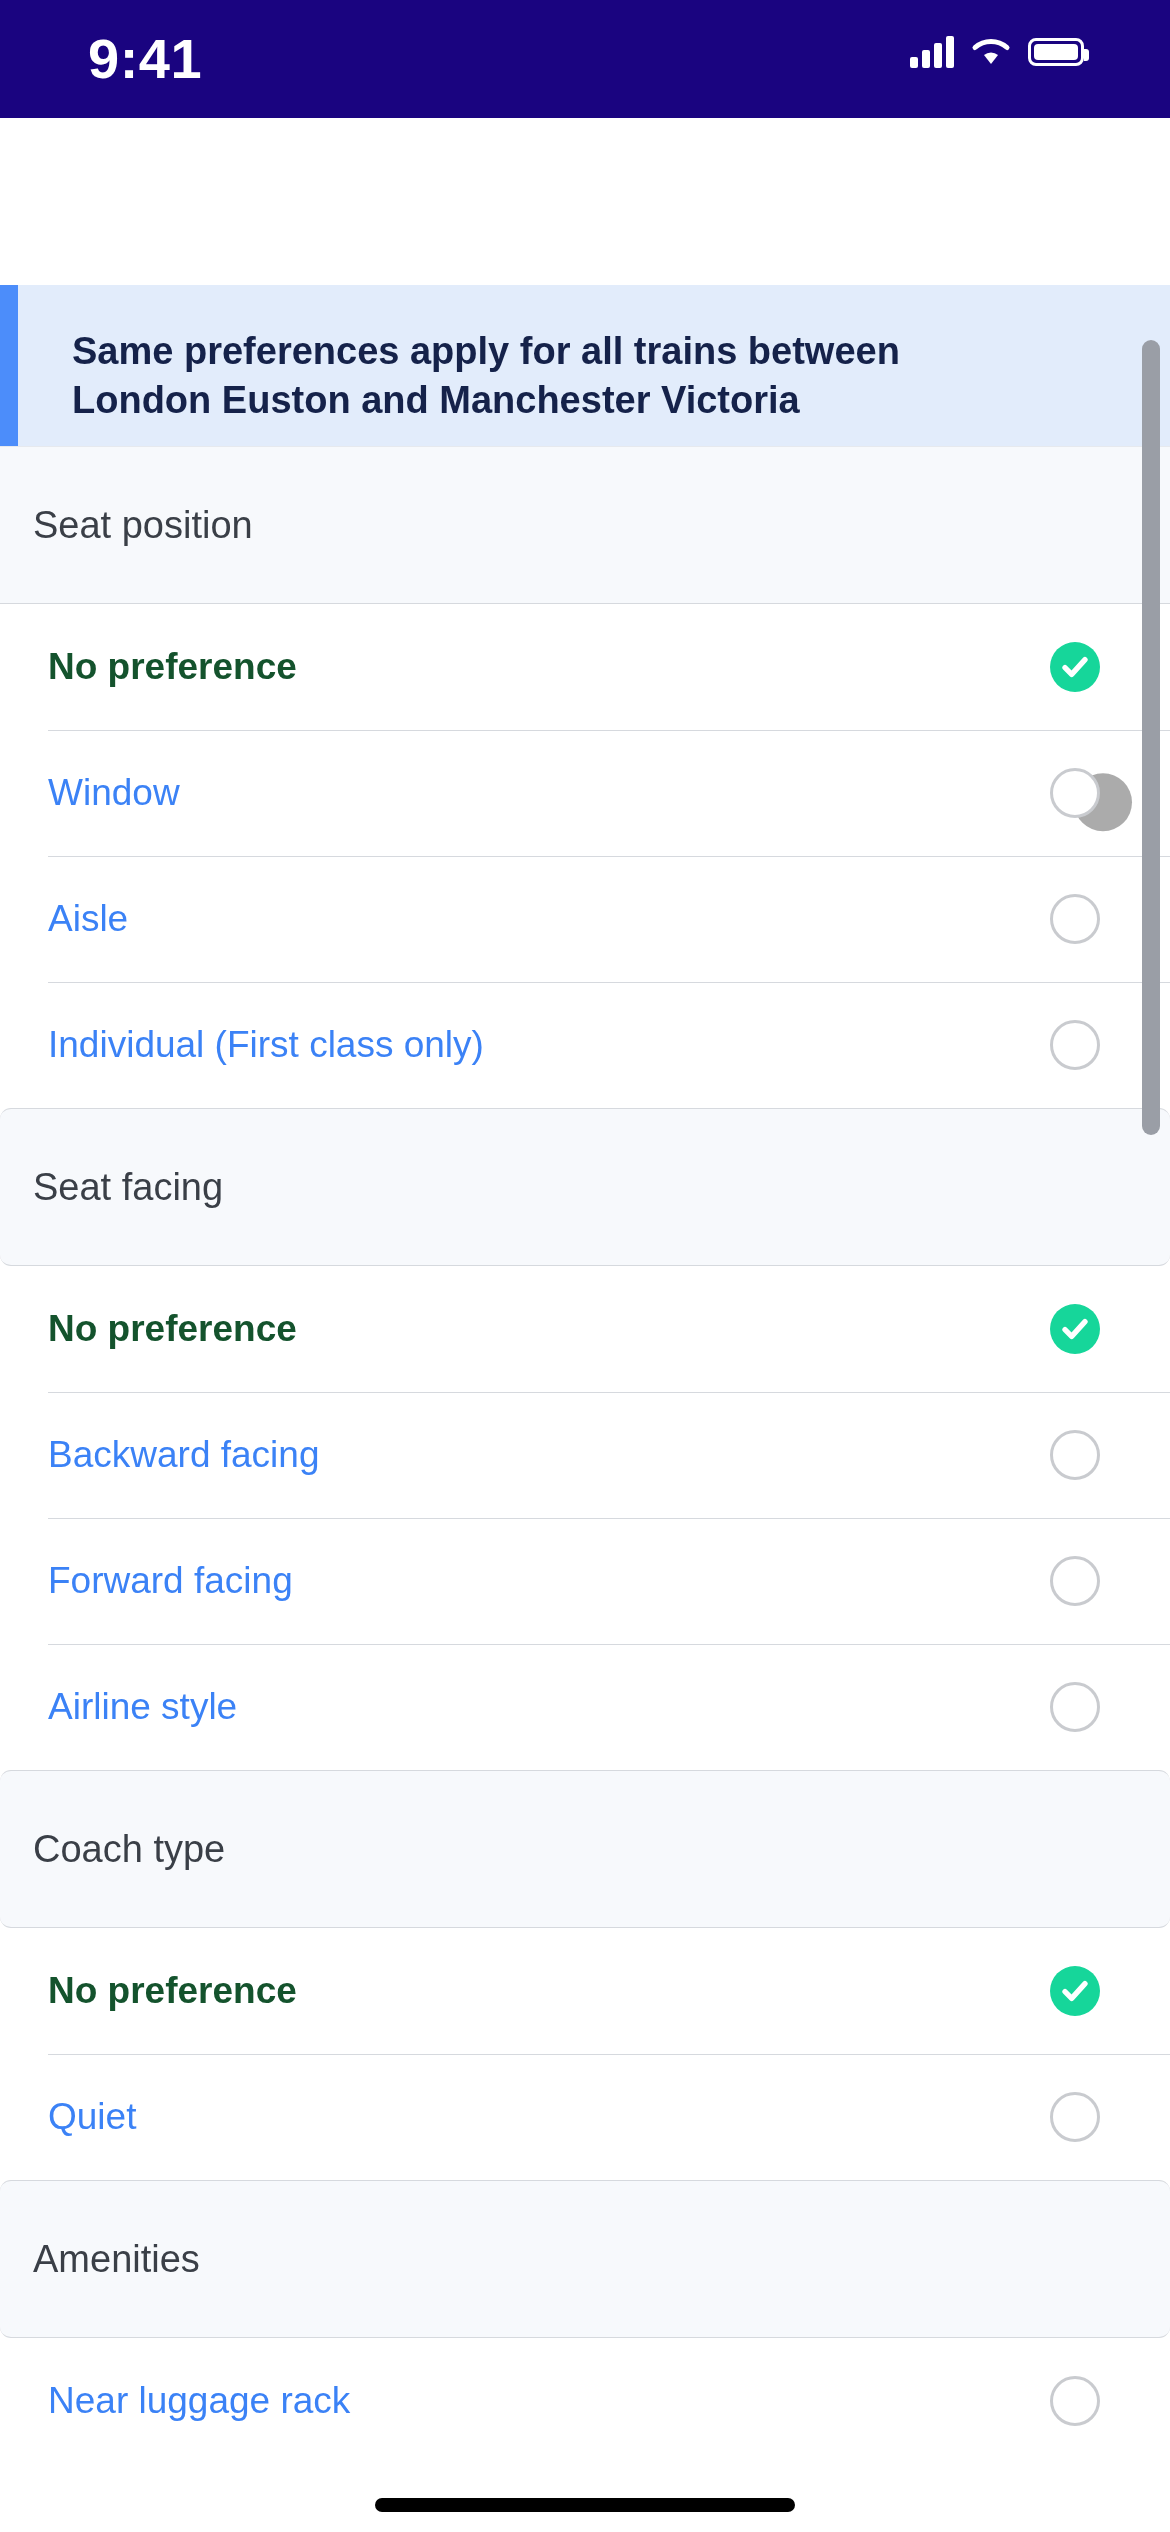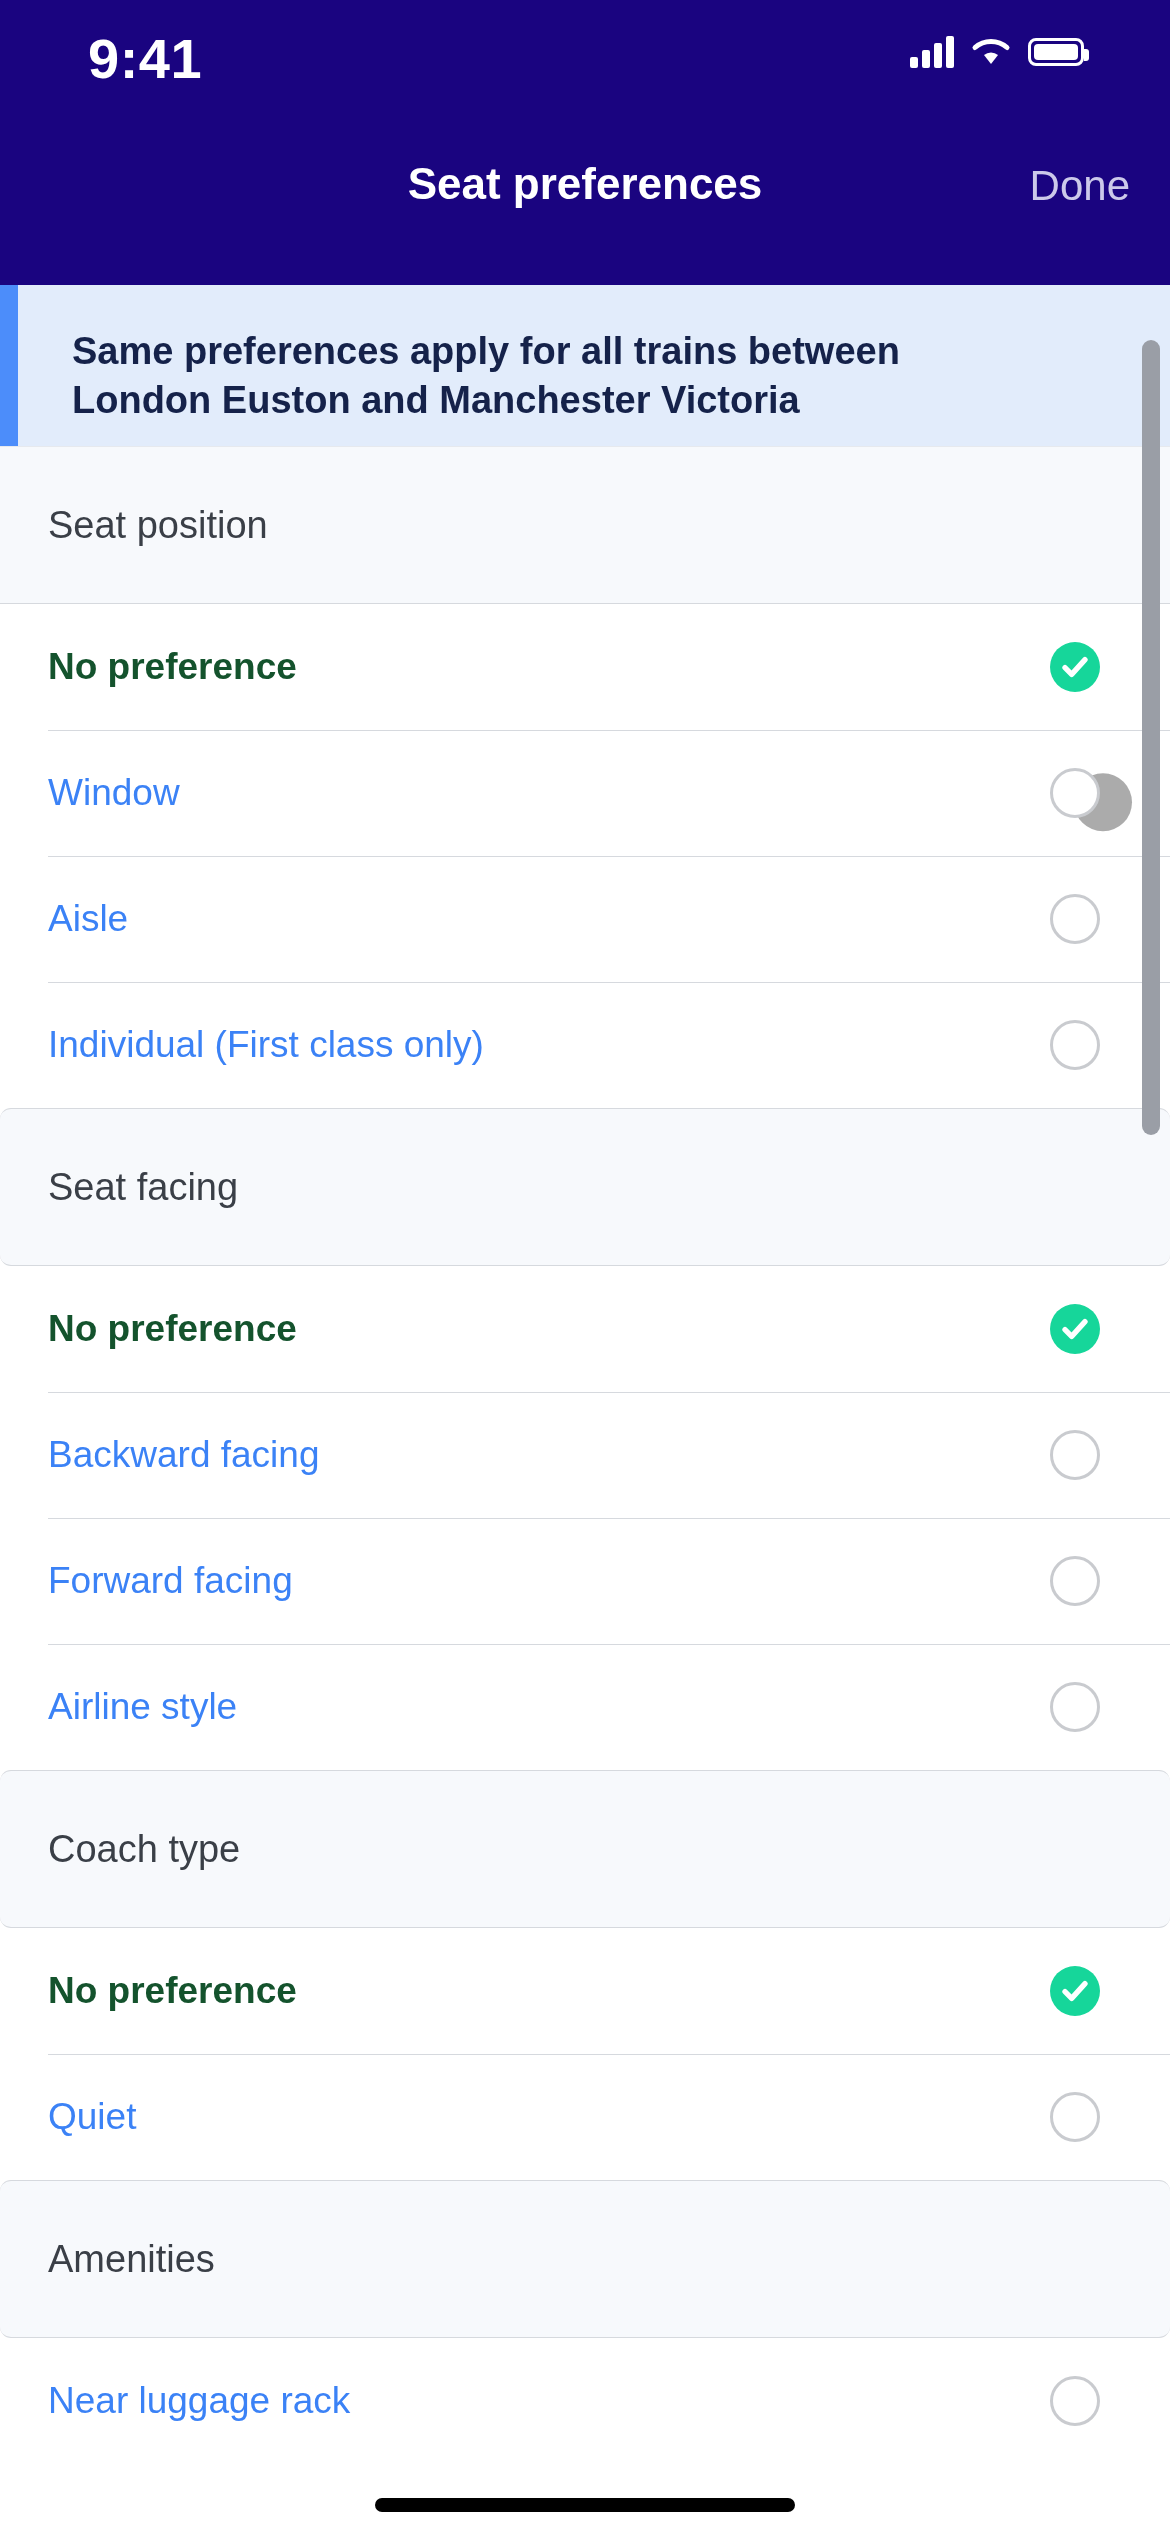--- a/index.html
+++ b/index.html
@@ -72,21 +72,21 @@
   }
   .banner-text{
     color:#15224a; font-size:38px; font-weight:700; line-height:1.28;
     max-width:960px;
   }
 
   
   .sec-head{
     height:158px; background:#f7f9fc;
     border-bottom:1px solid #d6d9de;
-    display:flex; align-items:center; padding-left:48px;
+    display:flex; align-items:center; padding-left:33px;
   }
   .sec-head.first{ border-top:1px solid #e6e9ee; }
   .sec-head-label{ font-size:38px; color:#3a3f47; font-weight:400; }
 
   
   .row{
     position:relative; height:126px; background:#ffffff;
     display:flex; align-items:center; justify-content:space-between;
     padding:0 70px 0 48px;
   }
@@ -148,24 +148,20 @@
           <path d="M20 27 L13 18 a11 11 0 0 1 14 0 Z" fill="#ffffff"></path>
           <path d="M4 10.5 a24 24 0 0 1 32 0" stroke="#ffffff" stroke-width="5" fill="none" stroke-linecap="round"></path>
         </svg>
       </div>
       <div class="batt">
           <i></i>
         </div>
     </div>
   </div>
 
-  <div class="navbar">
-    <div class="nav-title">Seat preferences</div>
-    <button class="nav-done">Done</button>
-  </div>
 
   <div class="content">
 
     <div class="banner">
       <div class="banner-bar"></div>
       <div class="banner-text">Same preferences apply for all trains between London Euston and Manchester Victoria</div>
     </div>
 
     <div id="sections">
         <div class="sec-head first">

